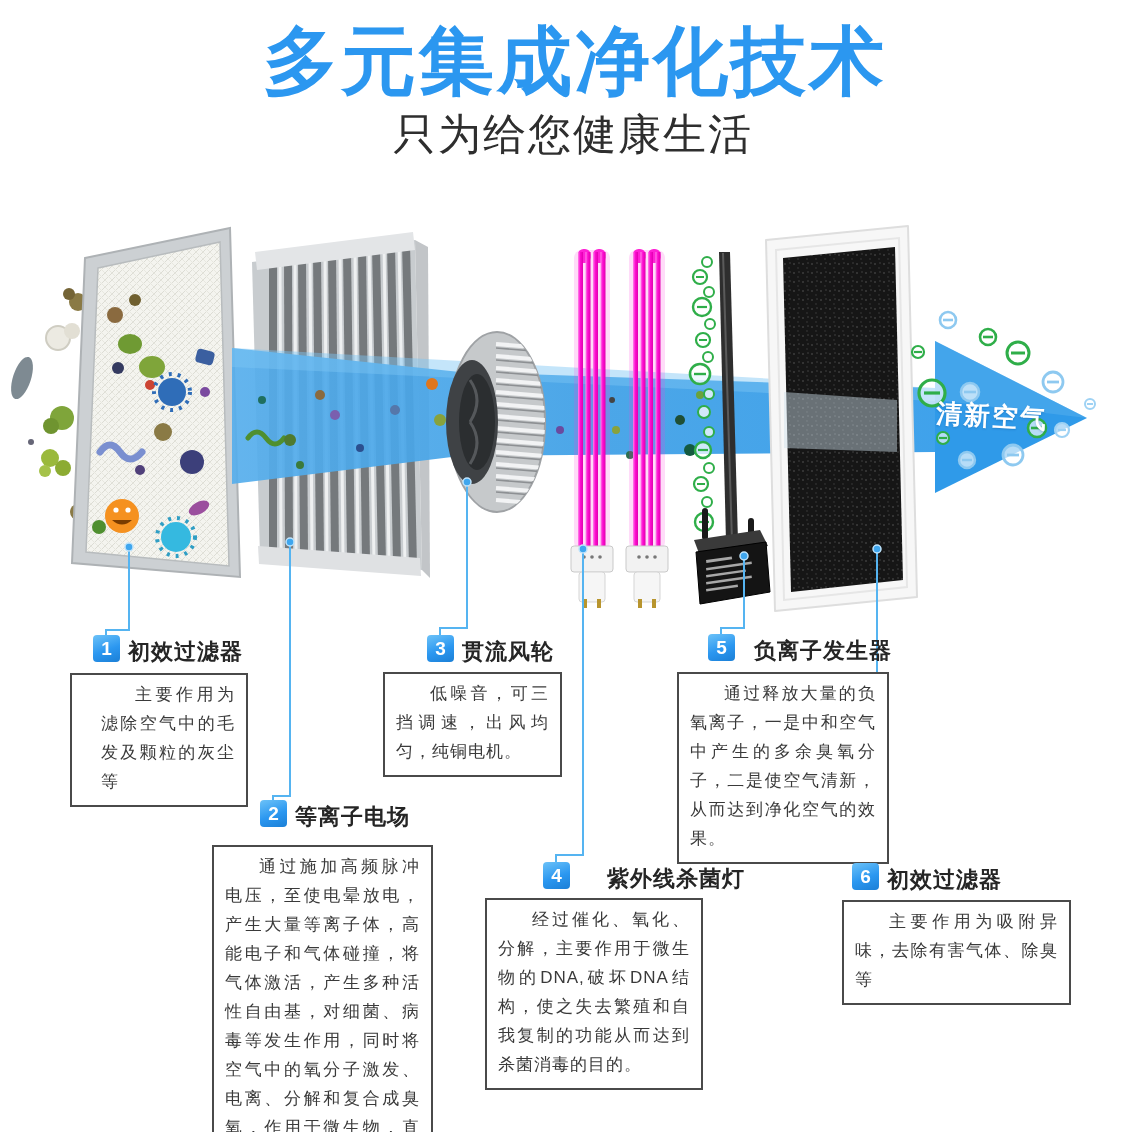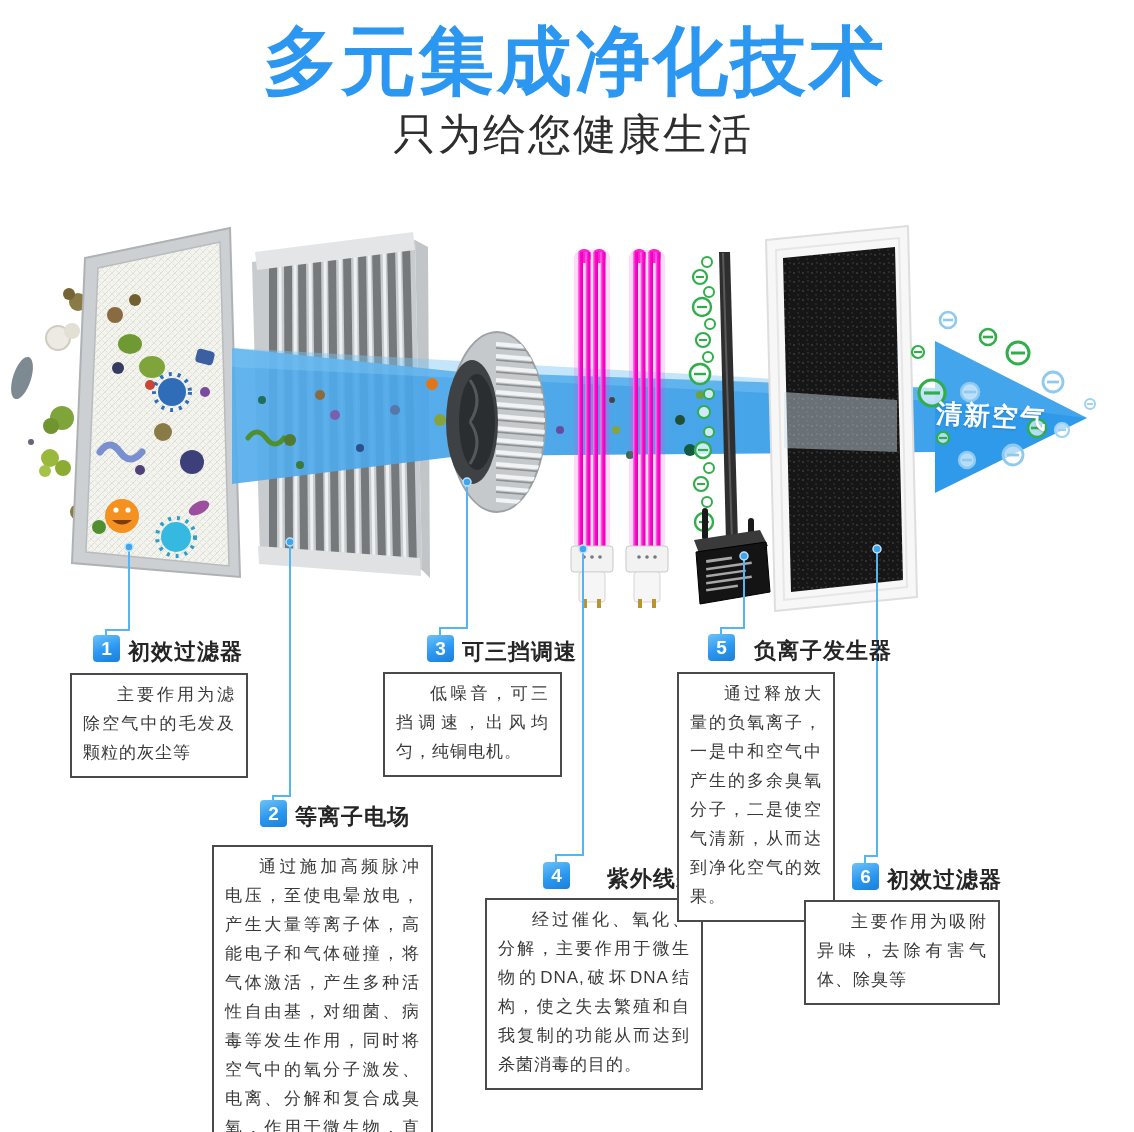--- a/index.html
+++ b/index.html
@@ -375,47 +375,47 @@
     </g>
   </svg>
 
   <h1 class="hdr-title">多元集成净化技术</h1>
   <h2 class="hdr-sub">只为给您健康生活</h2>
 
   <div class="arrow-label">清新空气</div>
 
   <div class="badge" style="left:93px;top:635px;">1</div>
   <div class="step-label" style="left:128px;top:637px;">初效过滤器</div>
-  <div class="desc-box" style="left:70px;top:673px;width:178px;">
+  <div class="desc-box" style="left:70px;top:673px;width:178px;padding-left:29px;">
     <p>主要作用为滤除空气中的毛发及颗粒的灰尘等</p>
   </div>
 
   <div class="badge" style="left:260px;top:800px;">2</div>
   <div class="step-label" style="left:295px;top:802px;">等离子电场</div>
   <div class="desc-box" style="left:212px;top:845px;width:221px;">
     <p>通过施加高频脉冲电压，至使电晕放电，产生大量等离子体，高能电子和气体碰撞，将气体激活，产生多种活性自由基，对细菌、病毒等发生作用，同时将空气中的氧分子激发、电离、分解和复合成臭氧，作用于微生物，直到把他们分解杀灭。</p>
   </div>
 
   <div class="badge" style="left:427px;top:635px;">3</div>
-  <div class="step-label" style="left:462px;top:637px;">可三挡调速</div>
+  <div class="step-label" style="left:462px;top:637px;">贯流风轮</div>
   <div class="desc-box" style="left:383px;top:672px;width:179px;">
     <p>低噪音，可三挡调速，出风均匀，纯铜电机。</p>
   </div>
 
   <div class="badge" style="left:543px;top:862px;">4</div>
   <div class="step-label" style="left:578px;top:864px;margin-left:29px;">紫外线杀菌灯</div>
   <div class="desc-box" style="left:485px;top:898px;width:218px;">
     <p>经过催化、氧化、分解，主要作用于微生物的DNA,破坏DNA结构，使之失去繁殖和自我复制的功能从而达到杀菌消毒的目的。</p>
   </div>
 
   <div class="badge" style="left:708px;top:634px;">5</div>
   <div class="step-label" style="left:754px;top:636px;">负离子发生器</div>
-  <div class="desc-box" style="left:677px;top:672px;width:158px;">
+  <div class="desc-box" style="left:677px;top:672px;width:212px;">
     <p>通过释放大量的负氧离子，一是中和空气中产生的多余臭氧分子，二是使空气清新，从而达到净化空气的效果。</p>
   </div>
 
   <div class="badge" style="left:852px;top:863px;">6</div>
   <div class="step-label" style="left:887px;top:865px;">初效过滤器</div>
-  <div class="desc-box" style="left:804px;top:900px;width:196px;">
+  <div class="desc-box" style="left:842px;top:900px;width:229px;">
     <p>主要作用为吸附异味，去除有害气体、除臭等</p>
   </div>
 
 </div>
 
 </body></html>

